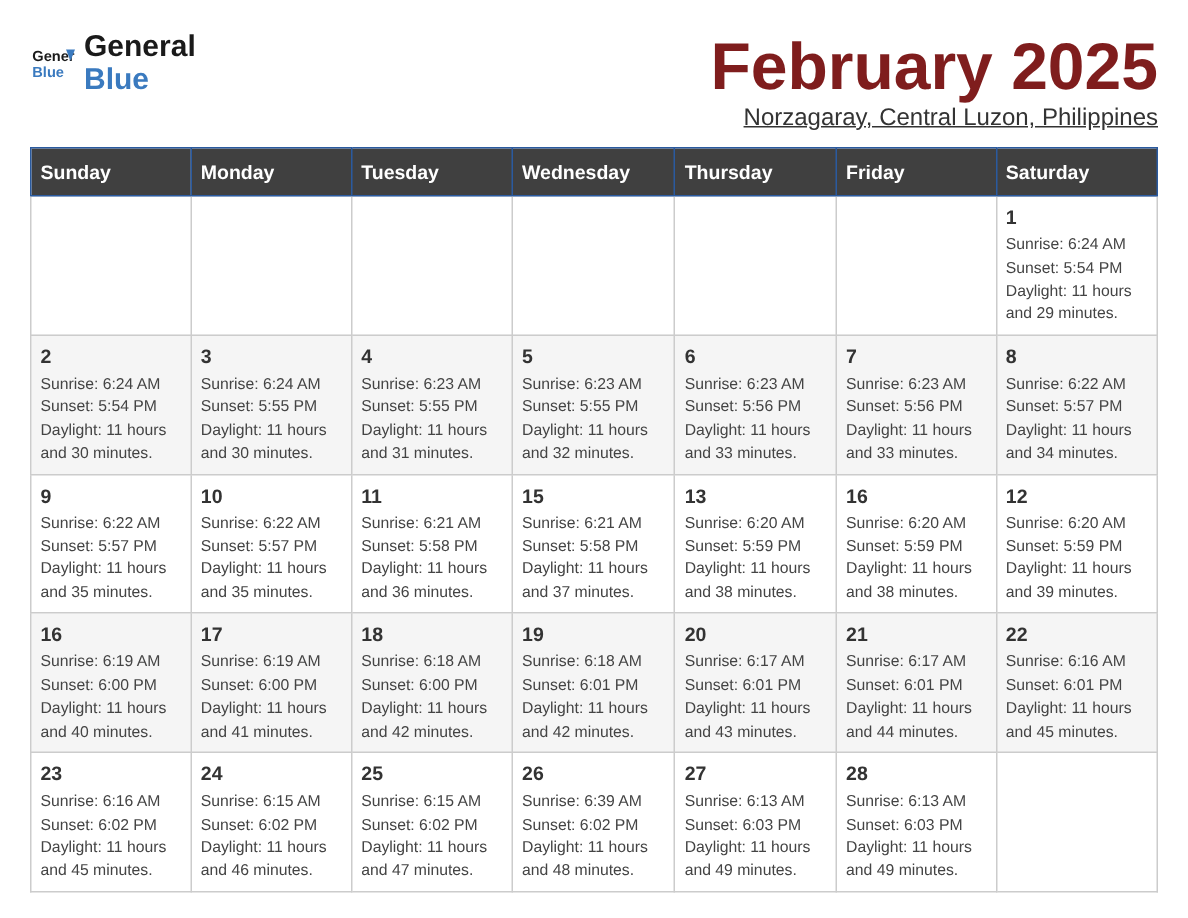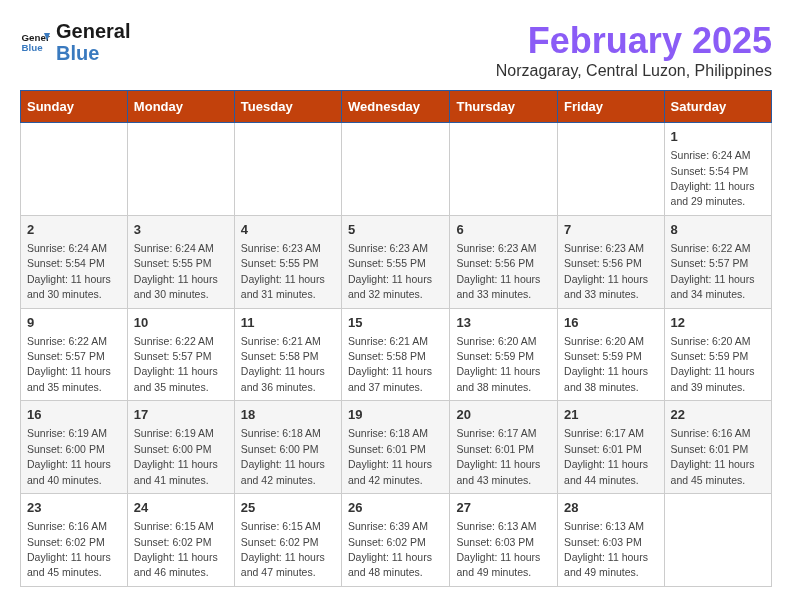--- a/index.html
+++ b/index.html
@@ -22,35 +22,36 @@
       gap: 6px;
     }
     .logo-icon {
       width: 30px;
       height: 30px;
     }
     .title-section {
       text-align: right;
     }
     .month-year {
-      font-size: 36px;
+      font-size: 44px;
       font-weight: bold;
-      color: #8b5cf6;
+      color: #7f1d1d;
     }
     .location {
       font-size: 16px;
       color: #333;
+      text-decoration: underline;
     }
     table {
       width: 100%;
       border-collapse: collapse;
       font-size: 11px;
     }
     thead tr {
-      background-color: #c2410c;
+      background-color: #404040;
       color: white;
     }
     thead th {
       padding: 8px 6px;
       text-align: left;
       font-size: 13px;
       font-weight: bold;
       border: 1px solid #2a5a9f;
     }
     tbody td {

